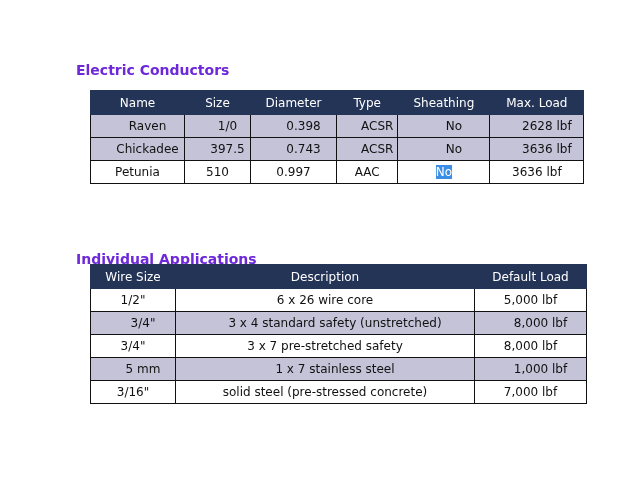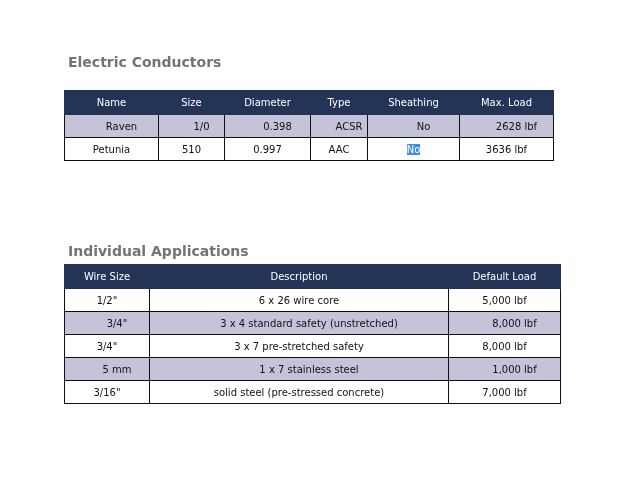--- a/index.html
+++ b/index.html
@@ -4,26 +4,26 @@
 <style>
   html, body { margin: 0; padding: 0; }
   body {
     width: 619px; height: 486px; background: #ffffff;
     position: relative; overflow: hidden;
     font-family: "DejaVu Sans", sans-serif;
   }
   .section-title {
     position: absolute; left: 68px;
     font-family: "DejaVu Sans", sans-serif;
-    font-weight: bold; font-size: 14px; color: #737373;
-    margin: 0;
+    font-weight: bold; font-size: 14px; color: #6d28d9;
+    margin: 8px;
   }
   table.grid {
     position: absolute; border-collapse: collapse;
-    font-family: "DejaVu Sans", sans-serif; font-size: 10px; color: #111;
+    font-family: "DejaVu Sans", sans-serif; font-size: 12px; color: #111; margin-left: 26px;
   }
   table.grid th {
     background: #243457; color: #ffffff; font-weight: normal;
     height: 23px; padding: 0 4px; border: 1px solid #243457;
     border-left: 1px solid #ffffff; text-align: center; white-space: nowrap;
   }
   table.grid th:first-child { border-left: 1px solid #243457; }
   table.grid td {
     height: 22px; padding: 0 4px; border: 1px solid #111;
     text-align: center; white-space: nowrap;
@@ -50,20 +50,28 @@
     </tr>
   </thead>
   <tbody>
     <tr class="alt">
       <td>Raven</td>
       <td>1/0</td>
       <td>0.398</td>
       <td>ACSR</td>
       <td>No</td>
       <td>2628 lbf</td>
+    </tr>
+    <tr class="alt">
+      <td>Chickadee</td>
+      <td>397.5</td>
+      <td>0.743</td>
+      <td>ACSR</td>
+      <td>No</td>
+      <td>3636 lbf</td>
     </tr>
     <tr>
       <td>Petunia</td>
       <td>510</td>
       <td>0.997</td>
       <td>AAC</td>
       <td><span class="sel">No</span></td>
       <td>3636 lbf</td>
     </tr>
   </tbody>

